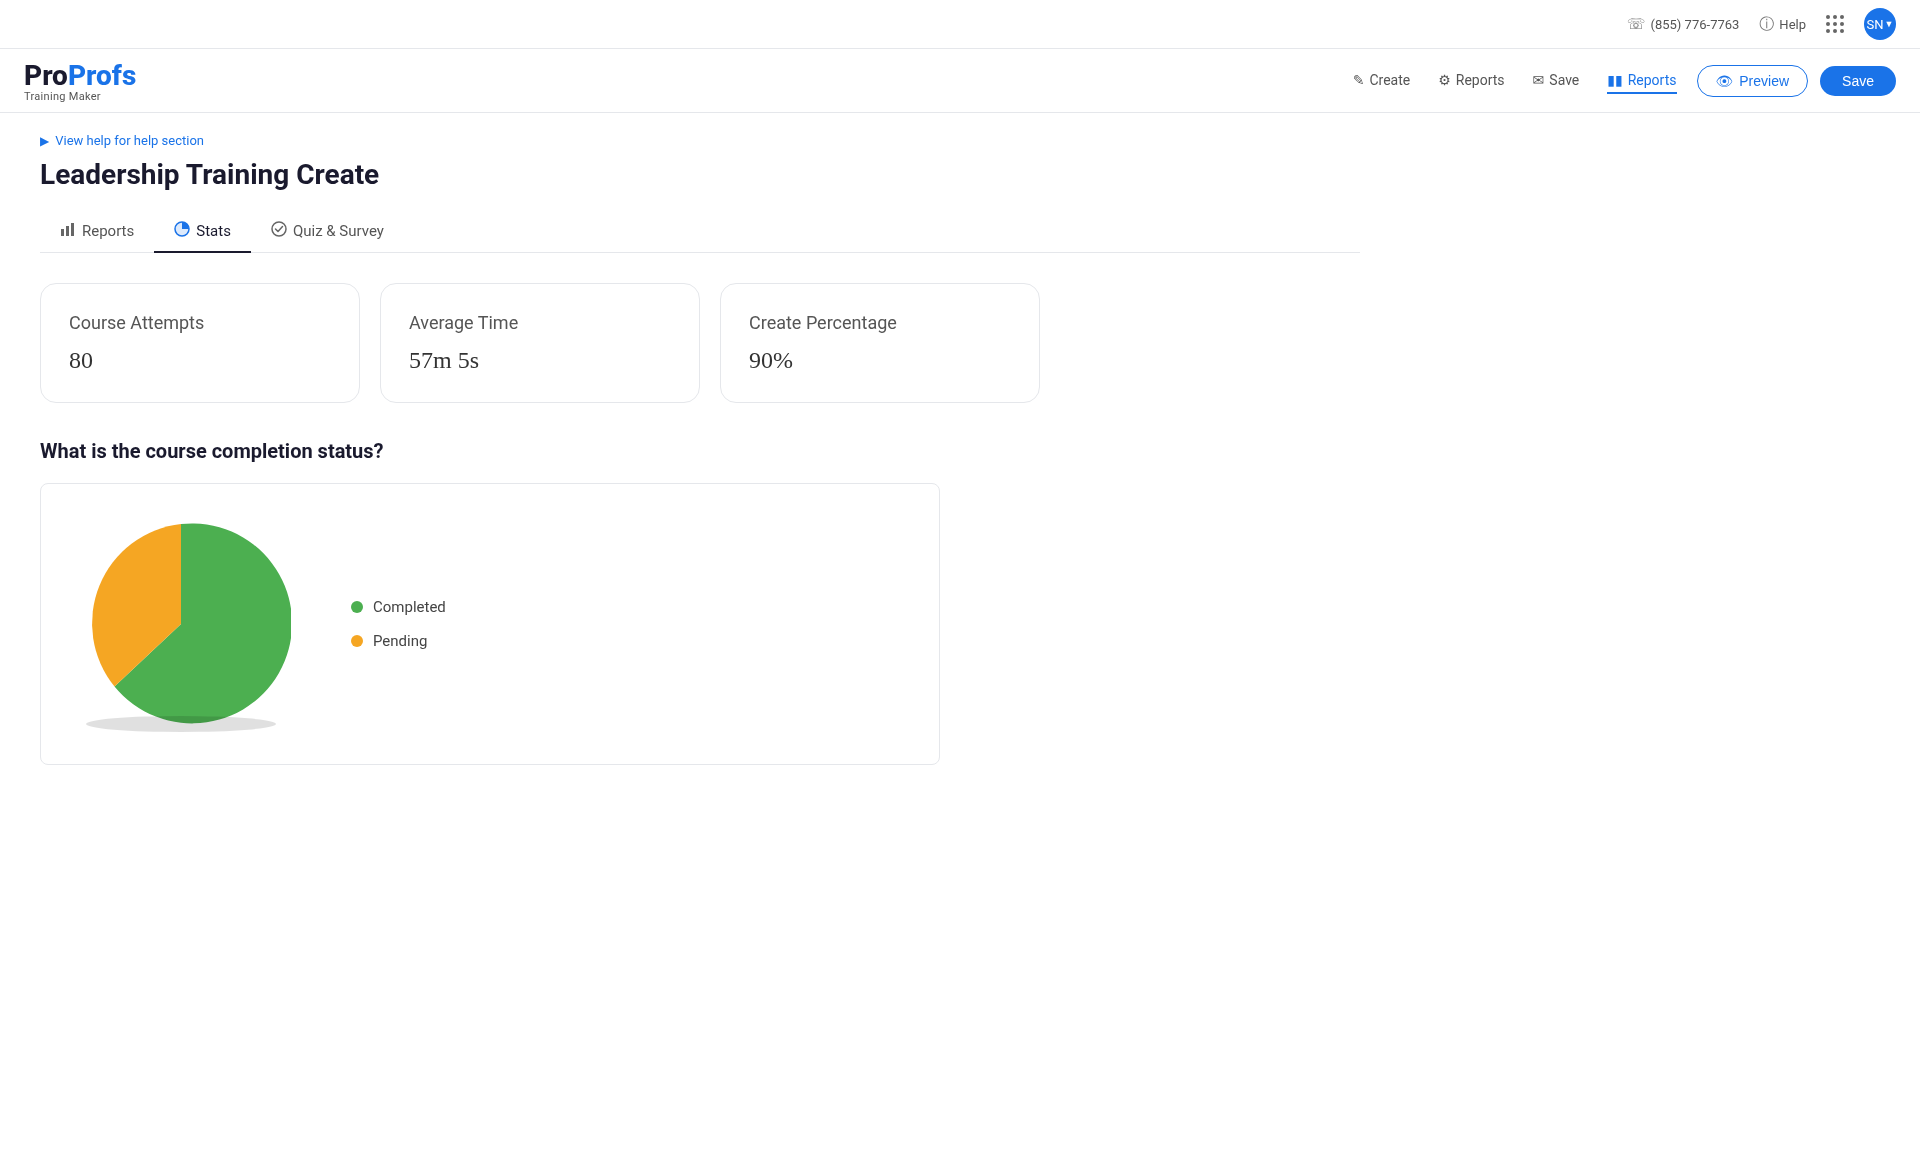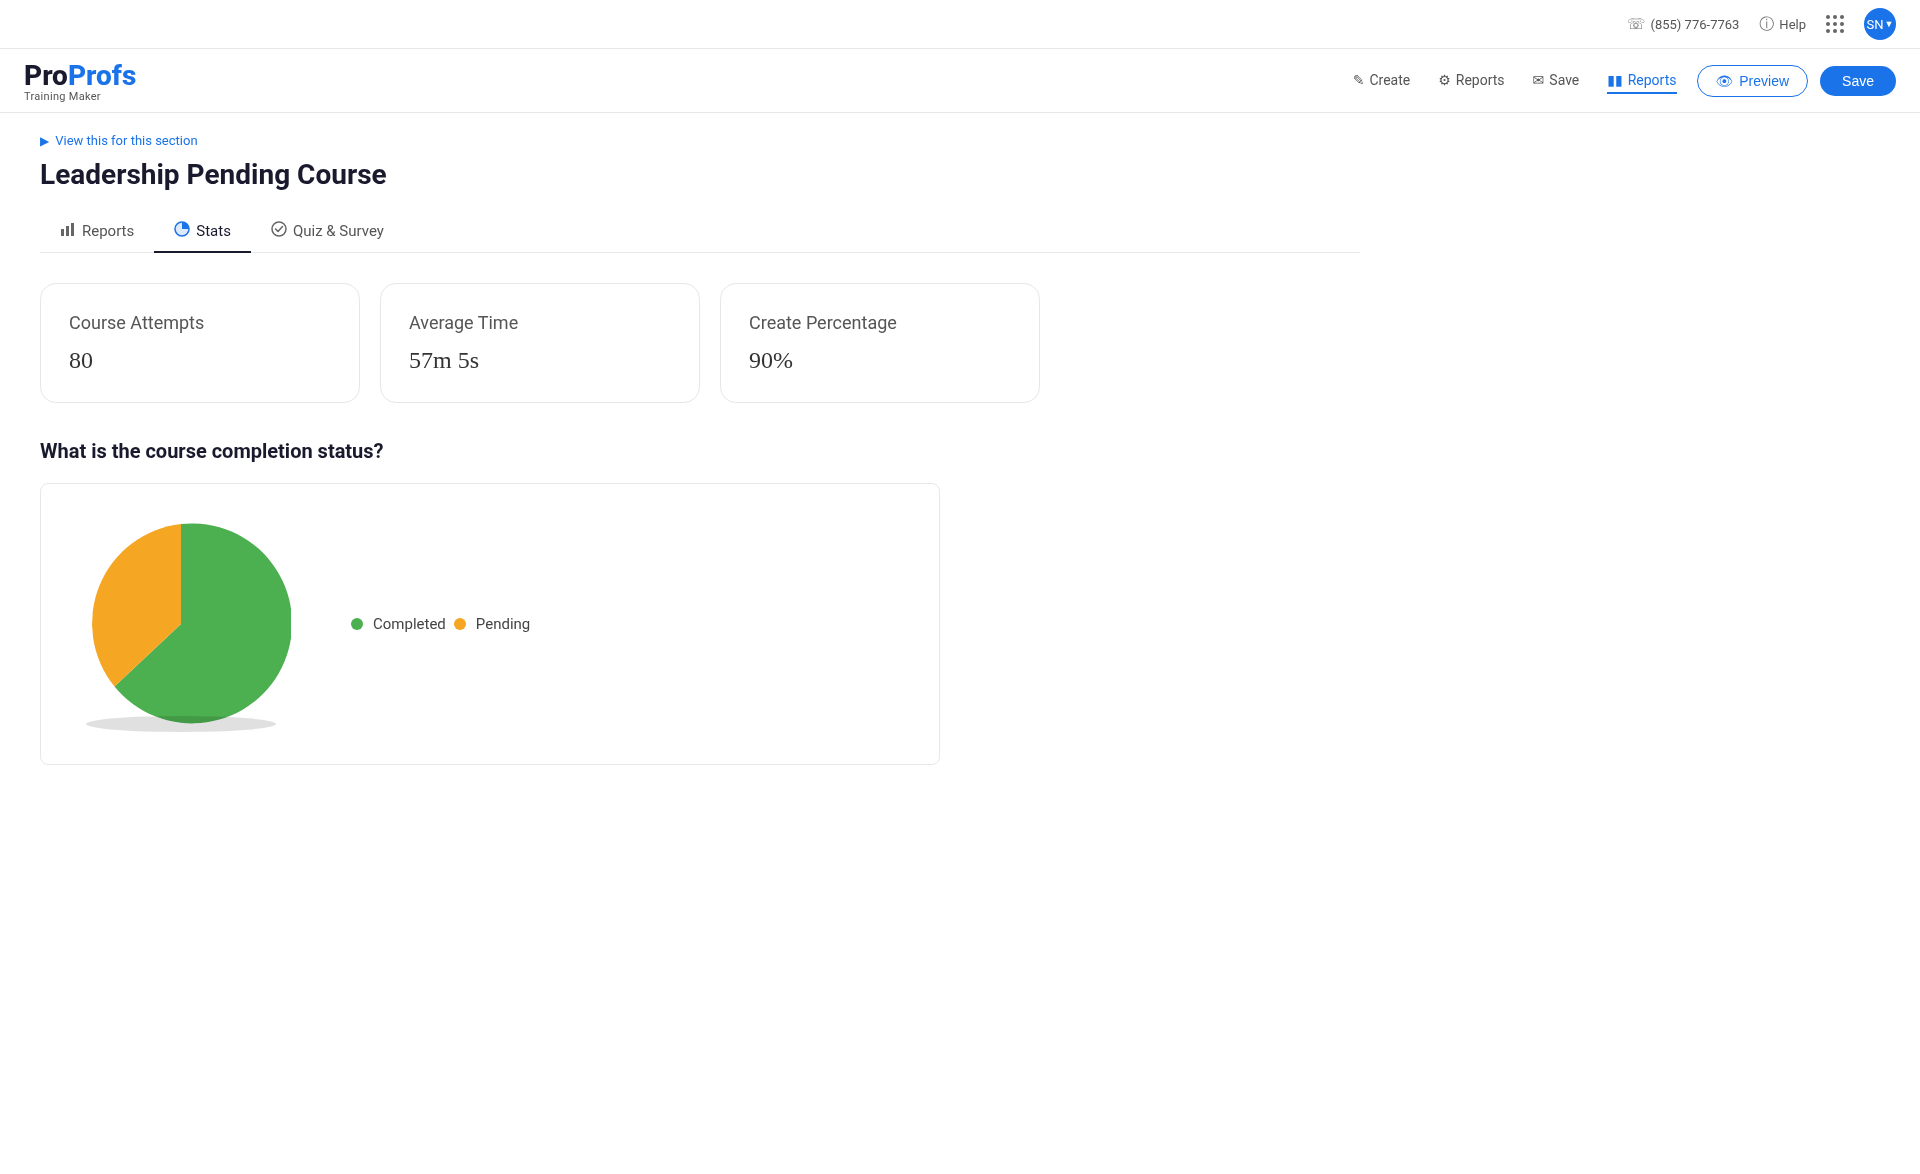--- a/index.html
+++ b/index.html
@@ -186,22 +186,22 @@
       flex-shrink: 0;
     }
     .pie-container svg {
       width: 100%;
       height: 100%;
     }
 
     
     .legend {
       display: flex;
-      flex-direction: row;
-      gap: 8px;
+      flex-direction: column;
+      gap: 16px;
     }
     .legend-item {
       display: flex; align-items: center; gap: 10px;
       font-size: 15px; color: #444;
     }
     .legend-dot {
       width: 12px; height: 12px;
       border-radius: 50%;
       flex-shrink: 0;
     }
@@ -269,24 +269,24 @@
       <span>Preview</span>
     </button>
     <button class="btn-save">Save</button>
   </div>
 </div>
 
 <div class="content">
 
   <div class="help-link">
     <span class="help-icon">▶</span>
-    <span>View this for this section</span>
-  </div>
-
-  <h1 class="page-title">Leadership Pending Course</h1>
+    <span>View help for help section</span>
+  </div>
+
+  <h1 class="page-title">Leadership Training Create</h1>
 
   <div class="sub-tabs">
     <div class="sub-tab">
       <span class="sub-tab-icon">
         <svg width="16" height="16" viewBox="0 0 16 16" fill="none">
             <rect x="1" y="8" width="3" height="7" fill="#666"></rect>
             <rect x="6" y="5" width="3" height="10" fill="#666"></rect>
             <rect x="11" y="2" width="3" height="13" fill="#666"></rect>
           </svg>
       </span>

